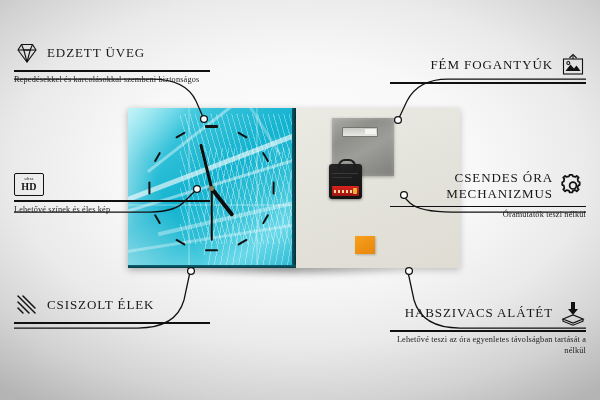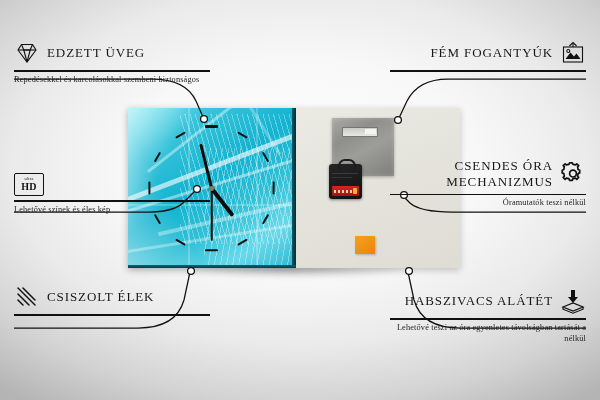--- a/index.html
+++ b/index.html
@@ -104,21 +104,21 @@
     position:absolute;left:59px;top:128px;width:20px;height:18px;
     background:linear-gradient(150deg,#f7a01c,#e8860c);
     box-shadow:1px 1px 2px rgba(0,0,0,.22);
   }
 
   
   .callout{position:absolute;width:196px;}
   .callout.left{text-align:left;}
   .callout.right{text-align:right;}
   .co-head{display:flex;align-items:center;gap:7px;}
-  .callout.right .co-head{justify-content:flex-end;}
+  .callout.right .co-head{justify-content:flex-end;margin-top:12px;}
   .co-title{
     font-size:13px;letter-spacing:.9px;color:#17171a;line-height:1.22;
     font-variant:small-caps;text-transform:uppercase;font-weight:400;
   }
   .co-rule{height:1.6px;background:#101010;margin:4px 0 3px 0;width:100%;}
   .co-desc{font-size:8.3px;color:#1d1d1d;line-height:1.32;letter-spacing:.15px;}
   .co-icon{width:26px;height:26px;flex:0 0 26px;display:block;}
   .hd-badge{
     width:28px;height:21px;flex:0 0 28px;border:1.6px solid #111;border-radius:2px;
     display:flex;flex-direction:column;align-items:center;justify-content:center;line-height:1;
@@ -258,21 +258,21 @@
         <g fill="none" stroke="#111" stroke-width="1.7">
           <path d="M13,3.4 l2.6,.5 1.2,-1.1 1.9,1.9 -1.1,1.2 .5,2.6 1.6,.7 0,2.7 -1.6,.7 -.5,2.6 1.1,1.2 -1.9,1.9 -1.2,-1.1 -2.6,.5 -.7,1.6 -2.7,0 -.7,-1.6 -2.6,-.5 -1.2,1.1 -1.9,-1.9 1.1,-1.2 -.5,-2.6 -1.6,-.7 0,-2.7 1.6,-.7 .5,-2.6 -1.1,-1.2 1.9,-1.9 1.2,1.1 2.6,-.5 .7,-1.6 2.7,0 z" stroke-linejoin="round"></path>
           <circle cx="13" cy="12.6" r="3.4"></circle>
         </g>
       </svg>
     </div>
     <div class="co-rule"></div>
     <div class="co-desc">Óramutatók teszi nélkül</div>
   </div>
 
-  <div class="callout left" style="left:14px;top:284px;text-align:center;">
+  <div class="callout left" style="left:14px;top:292px;text-align:center;">
     <div class="co-head">
       <svg class="co-icon" viewBox="0 0 26 26">
         <g fill="none" stroke="#111" stroke-width="1.5" stroke-linecap="round">
           <path d="M4,4 L21,21"></path>
             <path d="M4,10 L15,21"></path>
           <path d="M4,16 L9,21"></path>
             <path d="M9,4 L21,16"></path>
         </g>
       </svg>
       <div class="co-title">CSISZOLT ÉLEK</div>

